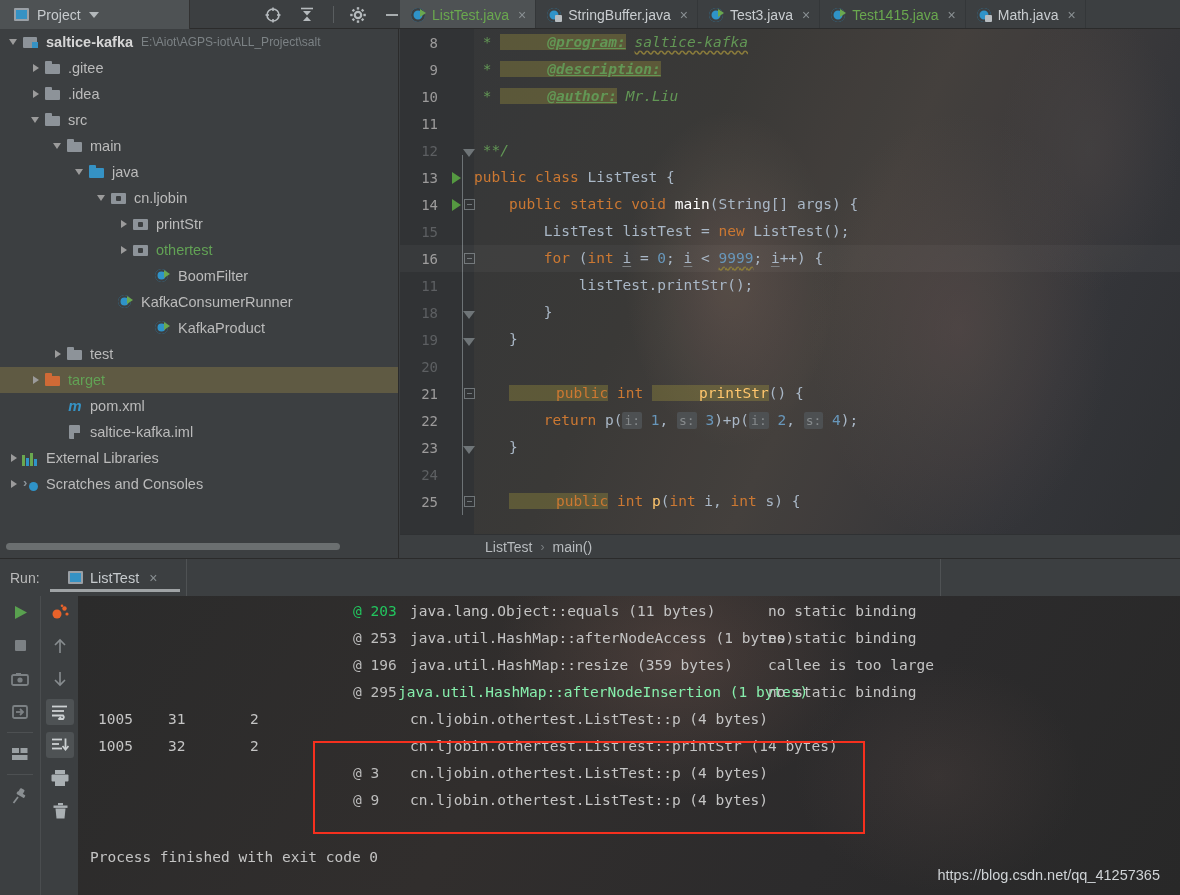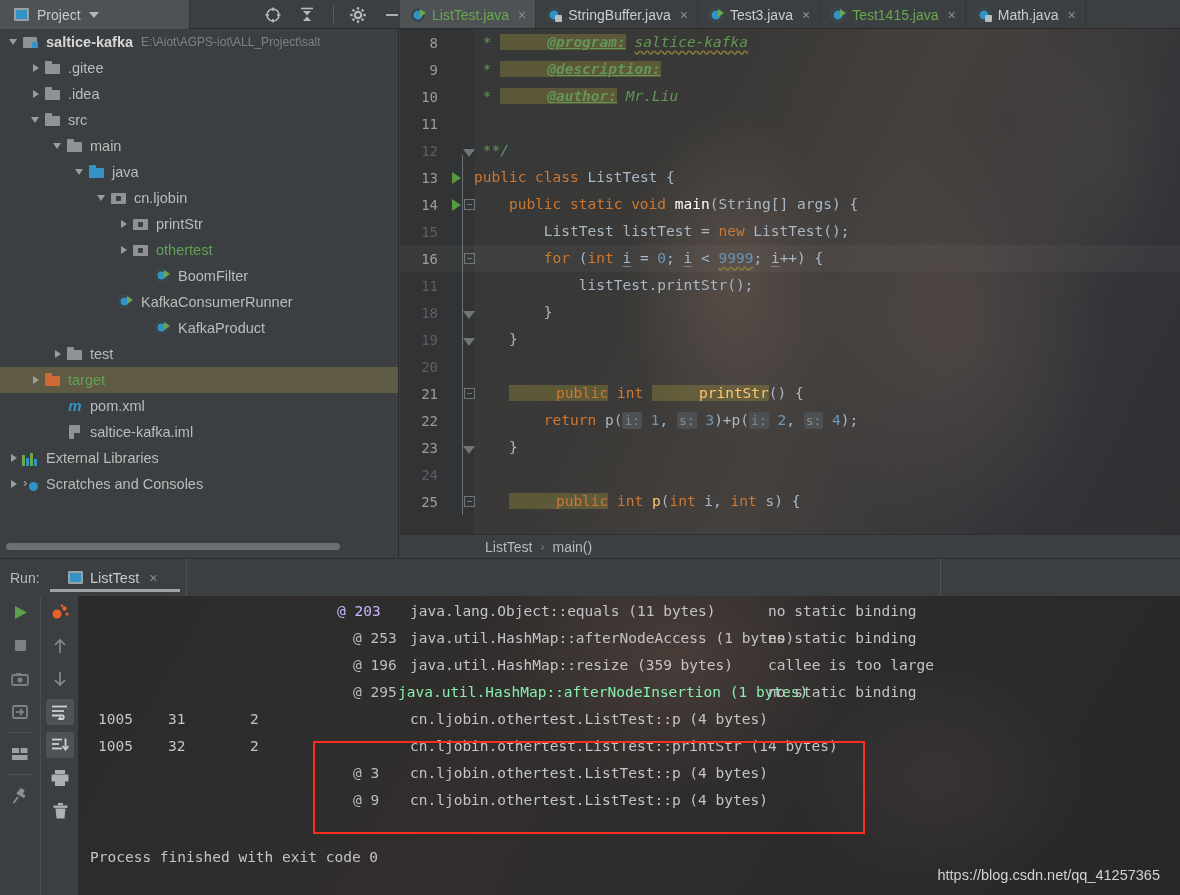--- a/index.html
+++ b/index.html
@@ -695,21 +695,21 @@
             <rect x="6" y="1" width="5" height="2.2" fill="#aab0b3"></rect>
             <rect x="1.5" y="3.5" width="14" height="2.4" fill="#aab0b3"></rect>
             <path d="M3.5 6.5 h10 l-1 10 h-8 z" fill="#aab0b3"></path>
           </svg>
       </div>
     </div>
 
     <div id="console">
       <div id="console-photo"></div>
       <div id="console-lines">
-          <div class="cline" style="left: 259px; top: 2px; color: #c4b5fd;">@ 203</div>
+          <div class="cline" style="left: 275px; top: 2px; color: #22c55e;">@ 203</div>
           <div class="cline" style="left: 332px; top: 2px; color: rgb(196, 196, 196);">java.lang.Object::equals (11 bytes)</div>
           <div class="cline" style="left: 690px; top: 2px; color: rgb(196, 196, 196);">no static binding</div>
           <div class="cline" style="left: 275px; top: 29px; color: rgb(189, 189, 189);">@ 253</div>
           <div class="cline" style="left: 332px; top: 29px; color: rgb(196, 196, 196);">java.util.HashMap::afterNodeAccess (1 bytes)</div>
           <div class="cline" style="left: 690px; top: 29px; color: rgb(196, 196, 196);">no static binding</div>
           <div class="cline" style="left: 275px; top: 56px; color: rgb(189, 189, 189);">@ 196</div>
           <div class="cline" style="left: 332px; top: 56px; color: rgb(196, 196, 196);">java.util.HashMap::resize (359 bytes)</div>
           <div class="cline" style="left: 690px; top: 56px; color: rgb(196, 196, 196);">callee is too large</div>
           <div class="cline" style="left: 275px; top: 83px; color: rgb(189, 189, 189);">@ 295</div>
           <div class="cline" style="left: 320px; top: 83px; color: #86efac;">java.util.HashMap::afterNodeInsertion (1 bytes)</div>

